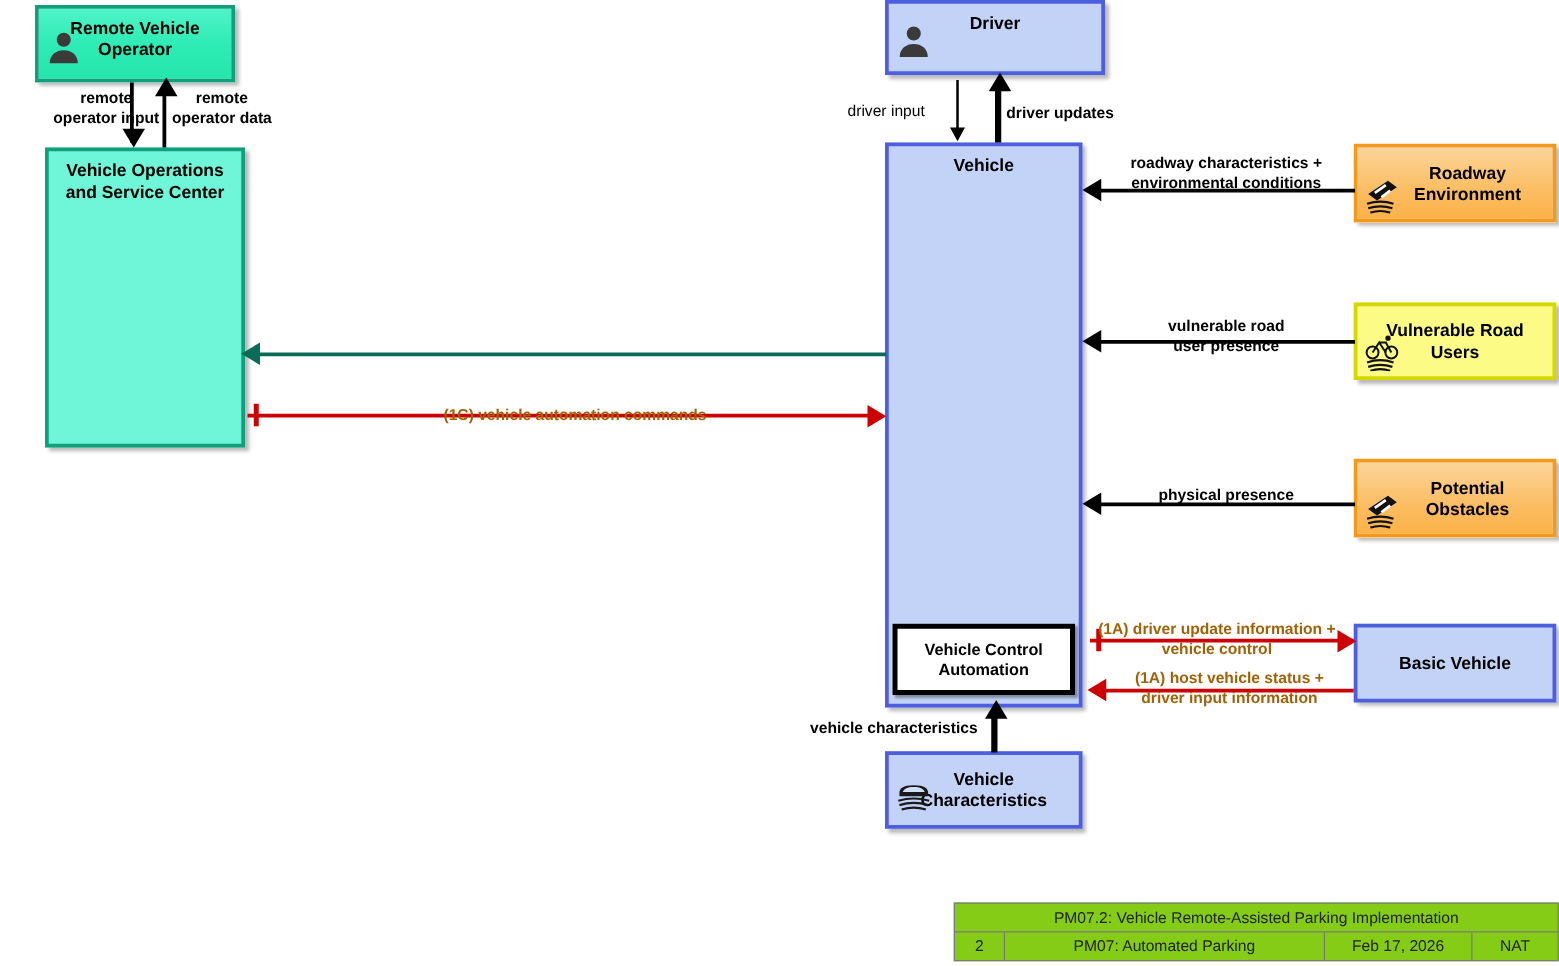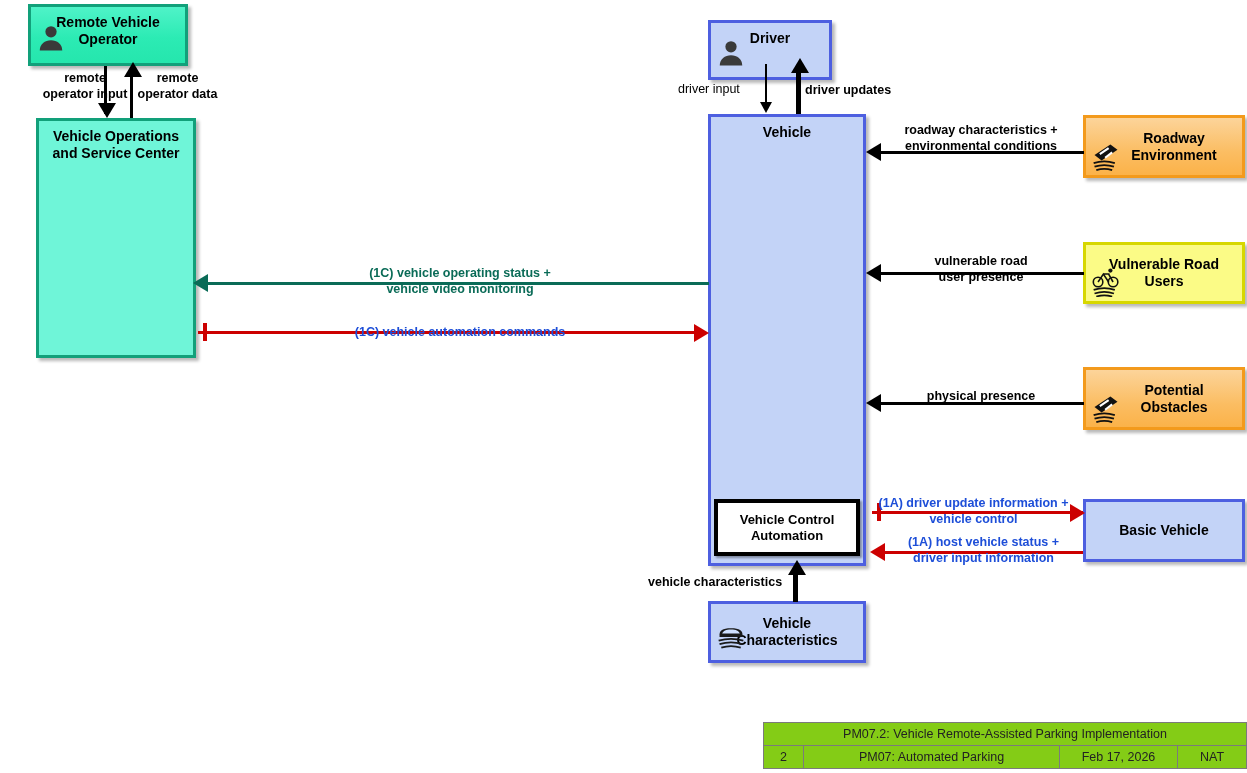--- a/index.html
+++ b/index.html
@@ -43,21 +43,21 @@
   .ar-up    {border-left:9px solid transparent;border-right:9px solid transparent;border-bottom:15px solid #000;}
   .ar-down  {border-left:9px solid transparent;border-right:9px solid transparent;border-top:15px solid #000;}
   .ar-down.sm{border-left-width:6px;border-right-width:6px;border-top-width:11px;}
   .ar-green {border-right-color:#0a6b57;border-left-color:#0a6b57;}
   .ar-red   {border-right-color:#cc0000;border-left-color:#cc0000;}
 
   .flab{position:absolute;font-size:12.5px;font-weight:bold;color:#000;
         line-height:1.25;text-align:center;white-space:nowrap;}
   .flab.thinw{font-weight:normal;text-align:right;}
   .flab.g{color:#0a6b57;}
-  .flab.r{color:#1d4ed8;}
+  .flab.r{color:#a16207;}
 
   
   #titleblock{position:absolute;left:763px;top:722px;width:484px;
               border:1px solid #7b7b7b;box-sizing:border-box;background:#84cc16;
               font-size:12.5px;color:#222;}
   #titleblock .trow{display:flex;}
   #titleblock .trow.r1{border-bottom:1px solid #7b7b7b;}
   #titleblock .cell{padding:4px 4px;text-align:center;box-sizing:border-box;
                     white-space:nowrap;overflow:hidden;}
   #titleblock .c-title{flex:1;}
@@ -76,21 +76,21 @@
       <circle cx="16" cy="10" r="6" fill="#3a3a3a"></circle>
       <path d="M4 30c0-7 5.5-11 12-11s12 4 12 11z" fill="#3a3a3a"></path>
     </svg>
     <span class="lbl">Remote Vehicle<br>Operator</span>
   </div>
 
   <div class="node n-aqua node-top" style="left:36px;top:118px;width:160px;height:240px;font-size:14px;">
     <span class="lbl">Vehicle Operations<br>and Service Center</span>
   </div>
 
-  <div class="node n-blue node-top" style="left:708px;top:20px;width:124px;height:60px;font-size:14px;">
+  <div class="node n-blue node-top" style="left:708px;top:0;width:176px;height:60px;font-size:14px;">
     <svg class="nicon mid" viewBox="0 0 32 32">
       <circle cx="16" cy="10" r="6" fill="#3a3a3a"></circle>
       <path d="M4 30c0-7 5.5-11 12-11s12 4 12 11z" fill="#3a3a3a"></path>
     </svg>
     <span class="lbl">Driver</span>
   </div>
 
   <div class="node n-blue node-top" style="left:708px;top:114px;width:158px;height:452px;font-size:14px;">
     <span class="lbl">Vehicle</span>
   </div>
@@ -174,21 +174,20 @@
   <div class="ln hline" style="left:879px;top:272px;width:205px;"></div>
   <div class="arrow ar-left" style="left:866px;top:264px;"></div>
   <div class="flab" style="left:886px;top:254px;width:190px;white-space:normal;">vulnerable road<br>user presence</div>
 
   <div class="ln hline" style="left:879px;top:402px;width:205px;"></div>
   <div class="arrow ar-left" style="left:866px;top:394px;"></div>
   <div class="flab" style="left:886px;top:389px;width:190px;">physical presence</div>
 
   <div class="ln hline green" style="left:207px;top:282px;width:502px;"></div>
   <div class="arrow ar-left ar-green" style="left:193px;top:274px;"></div>
-  <div class="flab g" style="left:250px;top:266px;width:420px;white-space:normal;">(1C) vehicle operating status +<br>vehicle video monitoring</div>
 
   <div class="ln hline red" style="left:198px;top:331px;width:506px;"></div>
   <div class="ln vline red" style="left:203px;top:323px;width:4px;height:18px;"></div>
   <div class="arrow ar-right ar-red" style="left:694px;top:324px;"></div>
   <div class="flab r" style="left:250px;top:325px;width:420px;">(1C) vehicle automation commands</div>
 
   <div class="ln hline red" style="left:872px;top:511px;width:211px;"></div>
   <div class="ln vline red" style="left:877px;top:503px;width:4px;height:18px;"></div>
   <div class="arrow ar-right ar-red" style="left:1070px;top:504px;"></div>
   <div class="flab r" style="left:871px;top:496px;width:205px;white-space:normal;">(1A) driver update information +<br>vehicle control</div>

